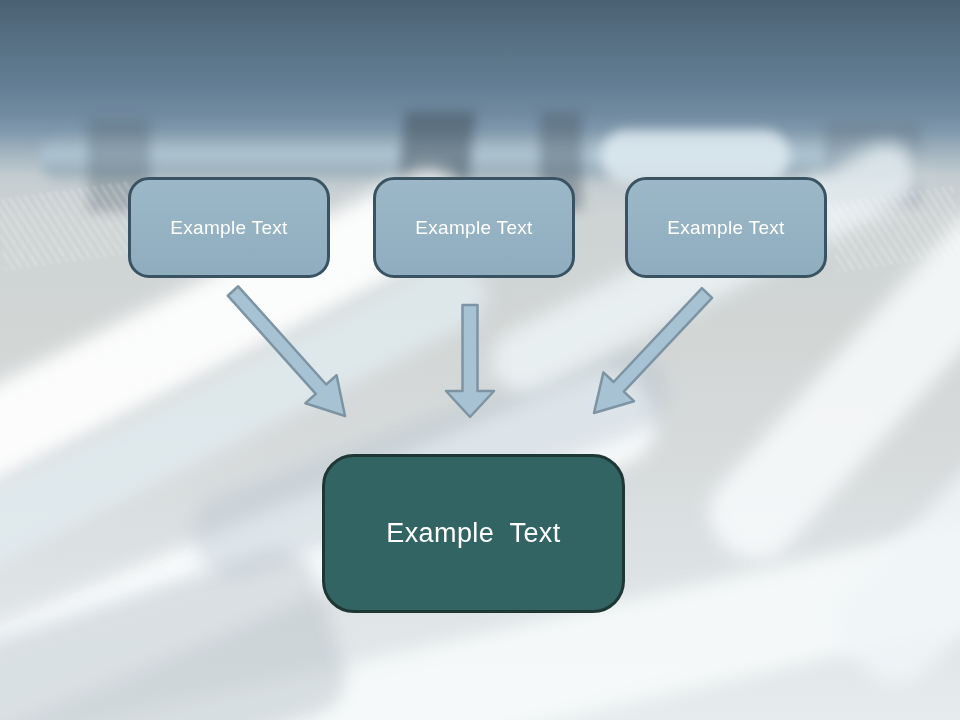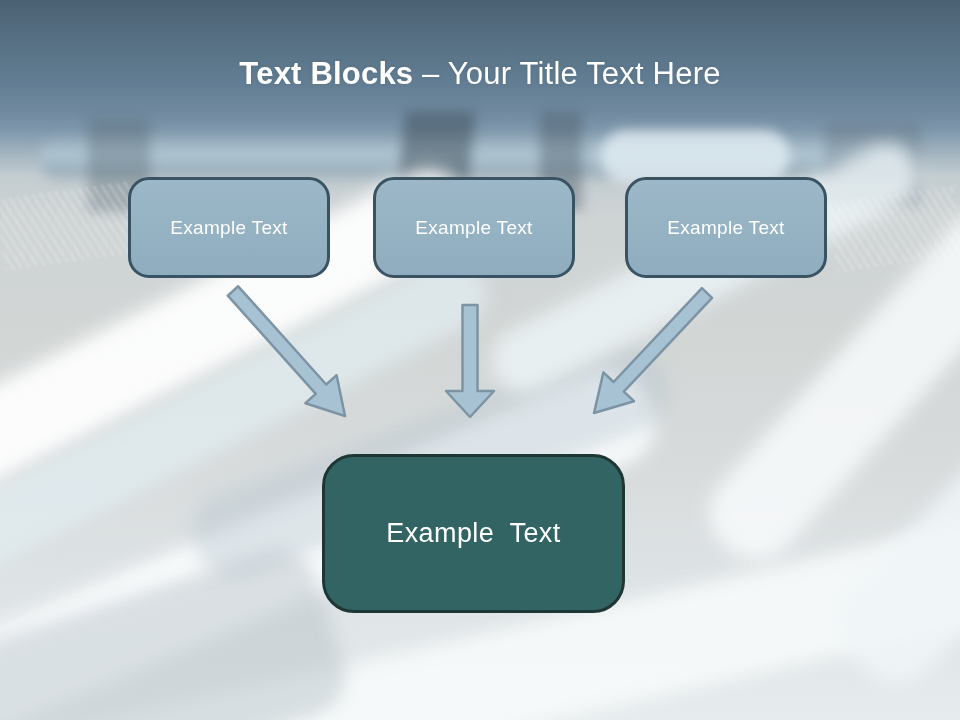--- a/index.html
+++ b/index.html
@@ -77,24 +77,20 @@
   <div class="streak s3"></div>
   <div class="streak s8"></div>
   <div class="streak s4"></div>
   <div class="streak s5"></div>
   <div class="streak s6"></div>
   <div class="streak s7"></div>
   <div class="streak s9"></div>
   <div class="hatch h1"></div>
   <div class="hatch h2"></div>
 
-  <div class="title">
-    <span class="b">Text Blocks</span>
-    <span>– Your Title Text Here</span>
-  </div>
 
   <div class="src-box src-1">
     <span>Example Text</span>
   </div>
   <div class="src-box src-2">
     <span>Example Text</span>
   </div>
   <div class="src-box src-3">
     <span>Example Text</span>
   </div>

